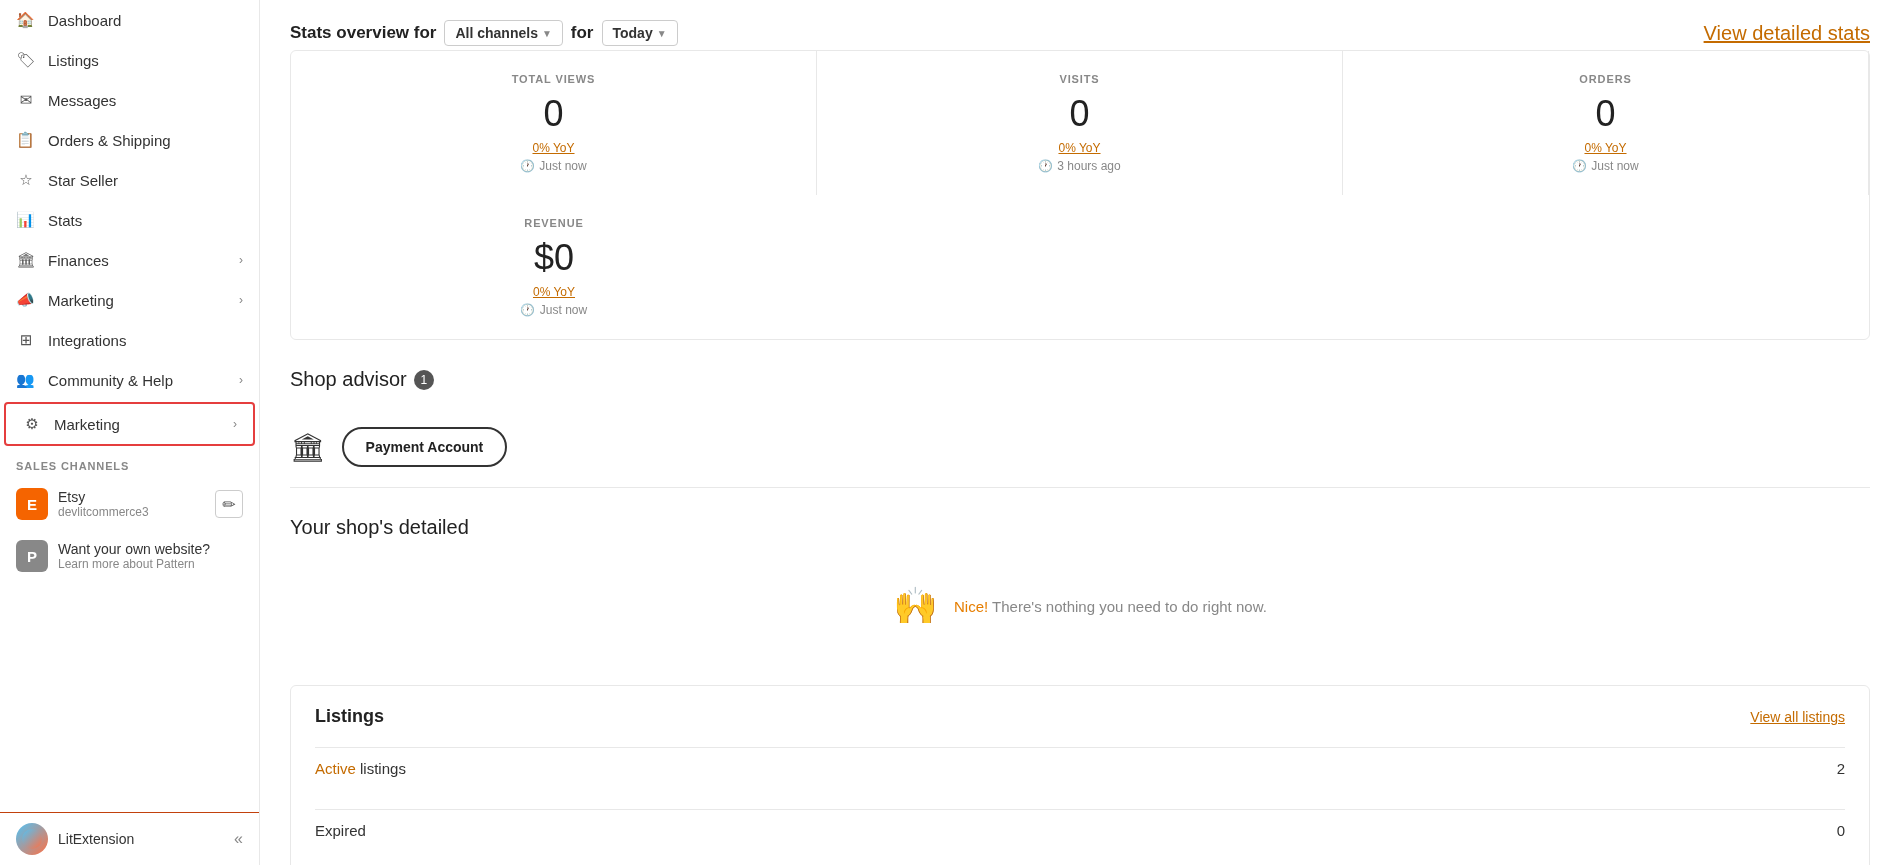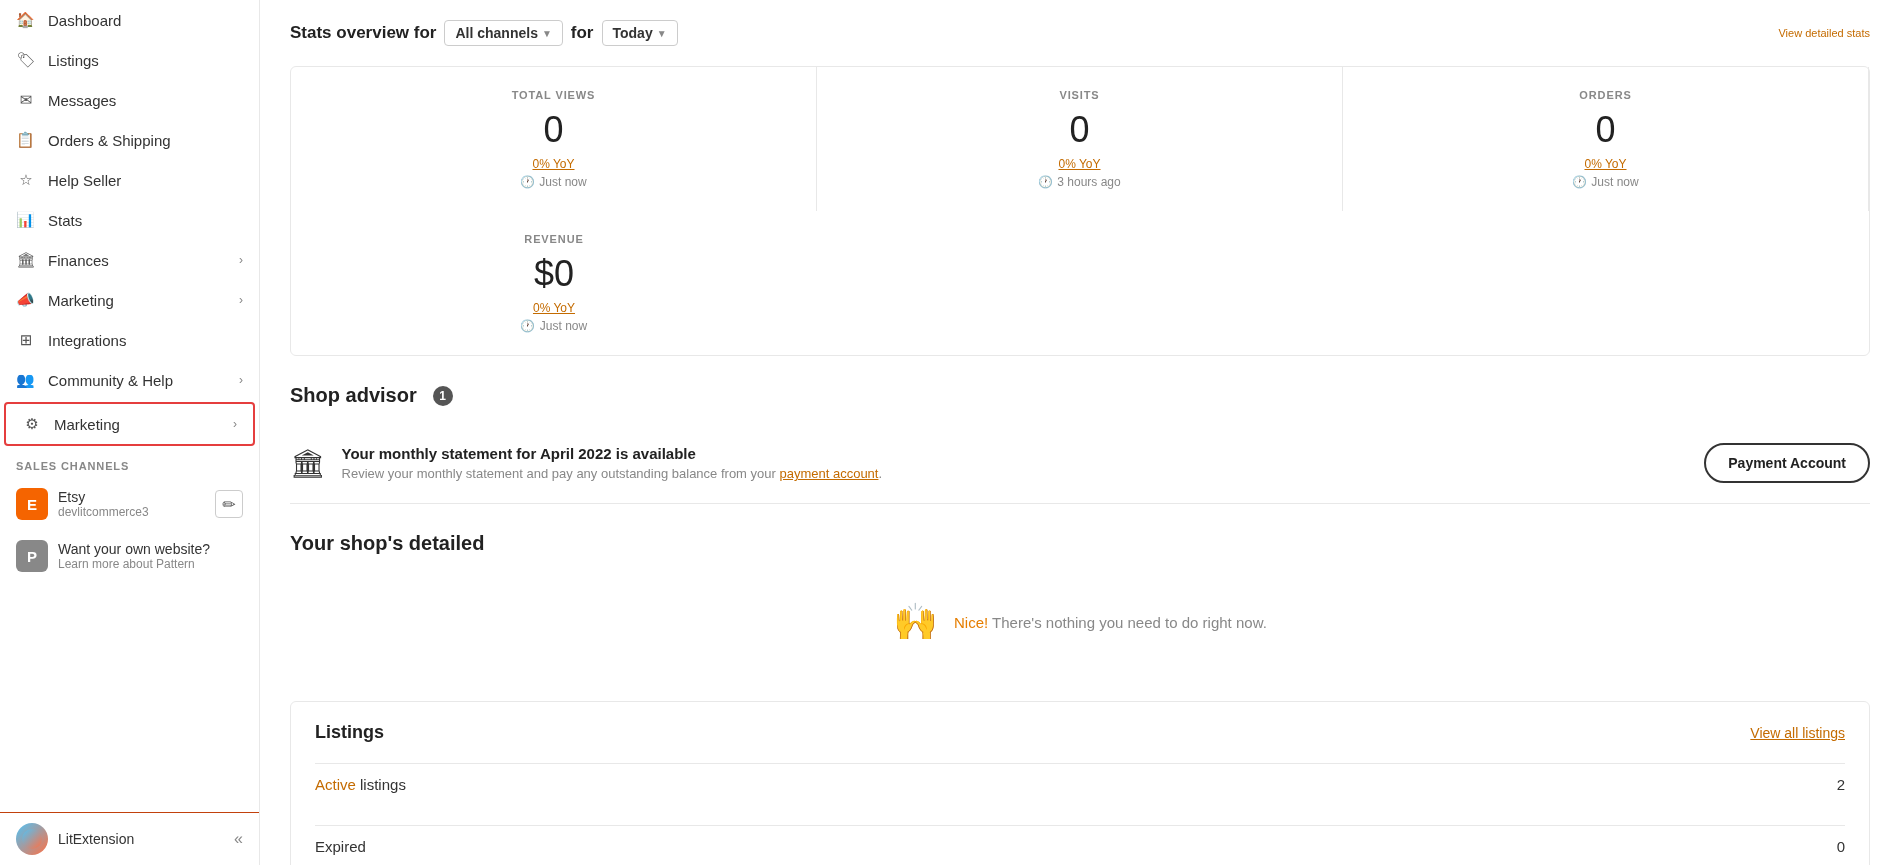--- a/index.html
+++ b/index.html
@@ -116,60 +116,60 @@
       flex: 1;
       overflow-y: auto;
       padding: 20px 30px;
     }
 
     
     .stats-header {
       display: flex;
       align-items: center;
       gap: 8px;
-      margin-bottom: 20px;
+      margin-bottom: 4px;
       flex-wrap: wrap;
     }
     .stats-title { font-size: 17px; font-weight: 600; color: #222; }
     .dropdown-btn {
       border: 1px solid #ccc;
       border-radius: 4px;
       padding: 4px 10px;
       font-size: 14px;
       background: #fff;
       cursor: pointer;
       display: flex;
       align-items: center;
       gap: 4px;
       color: #333;
       font-weight: bold;
     }
     .dropdown-btn .caret { font-size: 10px; color: #888; }
-    .view-detailed { margin-left: auto; font-size: 11px; color: #c46b00; cursor: pointer; }
+    .view-detailed { margin-left: auto; font-size: 20px; color: #c46b00; text-decoration: underline; cursor: pointer; }
 
     .stats-grid {
       display: grid;
       grid-template-columns: repeat(3, 1fr);
       border: 1px solid #e8e8e8;
       border-radius: 6px;
       margin-bottom: 28px;
     }
     .stat-card {
       padding: 22px 20px;
       text-align: center;
       border-right: 1px solid #e8e8e8;
     }
     .stat-card:last-child { border-right: none; }
     .stat-label { font-size: 11px; font-weight: 700; color: #888; letter-spacing: 0.08em; text-transform: uppercase; margin-bottom: 8px; }
     .stat-value { font-size: 36px; font-weight: 400; color: #222; margin-bottom: 6px; }
     .stat-yoy { font-size: 12px; color: #c46b00; text-decoration: underline; cursor: pointer; margin-bottom: 4px; }
     .stat-time { font-size: 12px; color: #888; display: flex; align-items: center; justify-content: center; gap: 4px; }
 
     
-    .section-title { font-size: 20px; font-weight: 700; color: #222; margin-bottom: 16px; display: flex; align-items: center; gap: 16px; }
+    .section-title { font-size: 20px; font-weight: 400; color: #222; margin-bottom: 16px; display: flex; align-items: center; gap: 7px; }
     .badge { background: #555; color: white; border-radius: 50%; width: 20px; height: 20px; font-size: 12px; display: flex; align-items: center; justify-content: center; }
 
     .advisor-card {
       display: flex;
       align-items: center;
       gap: 16px;
       padding: 20px 0;
       border-bottom: 1px solid #e8e8e8;
       margin-bottom: 28px;
     }
@@ -246,21 +246,21 @@
     <div class="nav-item">
       <span class="icon">✉</span>
       <span>Messages</span>
     </div>
     <div class="nav-item">
       <span class="icon">📋</span>
       <span>Orders &amp; Shipping</span>
     </div>
     <div class="nav-item">
       <span class="icon">☆</span>
-      <span>Help Seller</span>
+      <span>Star Seller</span>
     </div>
     <div class="nav-item">
       <span class="icon">📊</span>
       <span>Stats</span>
     </div>
     <div class="nav-item">
       <span class="icon">🏛</span>
       <span>Finances</span>
       <span class="chevron">›</span>
     </div>
@@ -380,26 +380,20 @@
     </div>
   </div>
 
   <div class="section-title">
     <span>Shop advisor</span>
     <span class="badge">1</span>
   </div>
 
   <div class="advisor-card">
     <div class="advisor-icon">🏛</div>
-    <div class="advisor-text">
-      <div class="advisor-heading">Your monthly statement for April 2022 is available</div>
-      <div class="advisor-desc">
-        Review your monthly statement and pay any outstanding balance from your <a href="#">payment account</a>.
-      </div>
-    </div>
     <button class="payment-btn">Payment Account</button>
   </div>
 
   <div class="checklist-section">
     <div class="section-title">
       <span>Your shop's detailed</span>
     </div>
     <div class="checklist-empty">
       <span class="hands-icon">🙌</span>
       <span class="checklist-msg">

